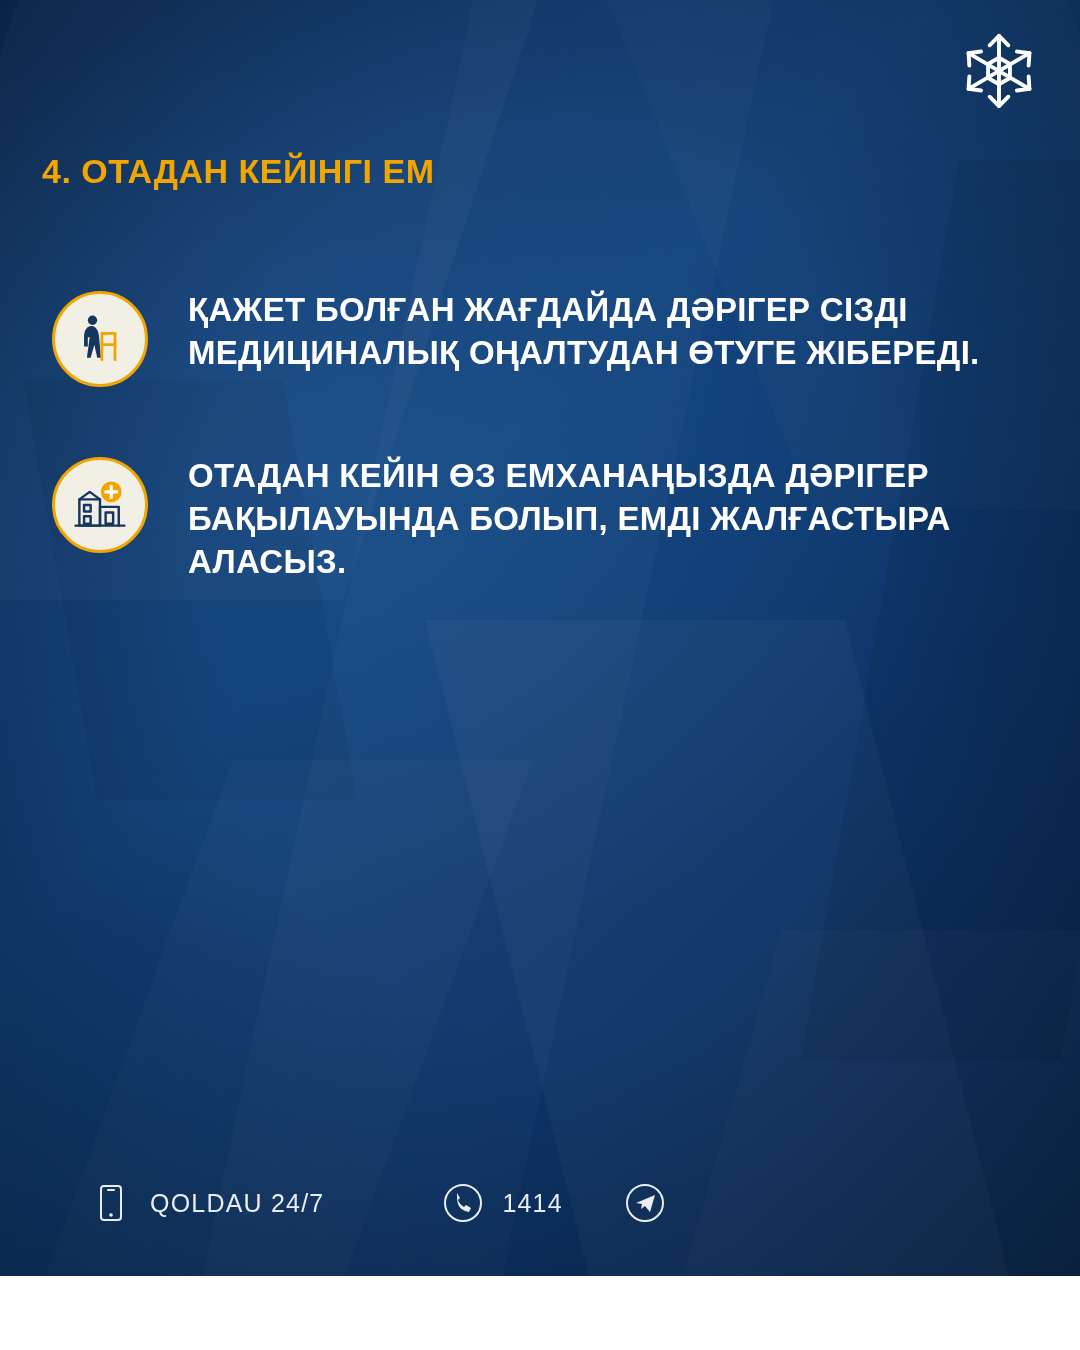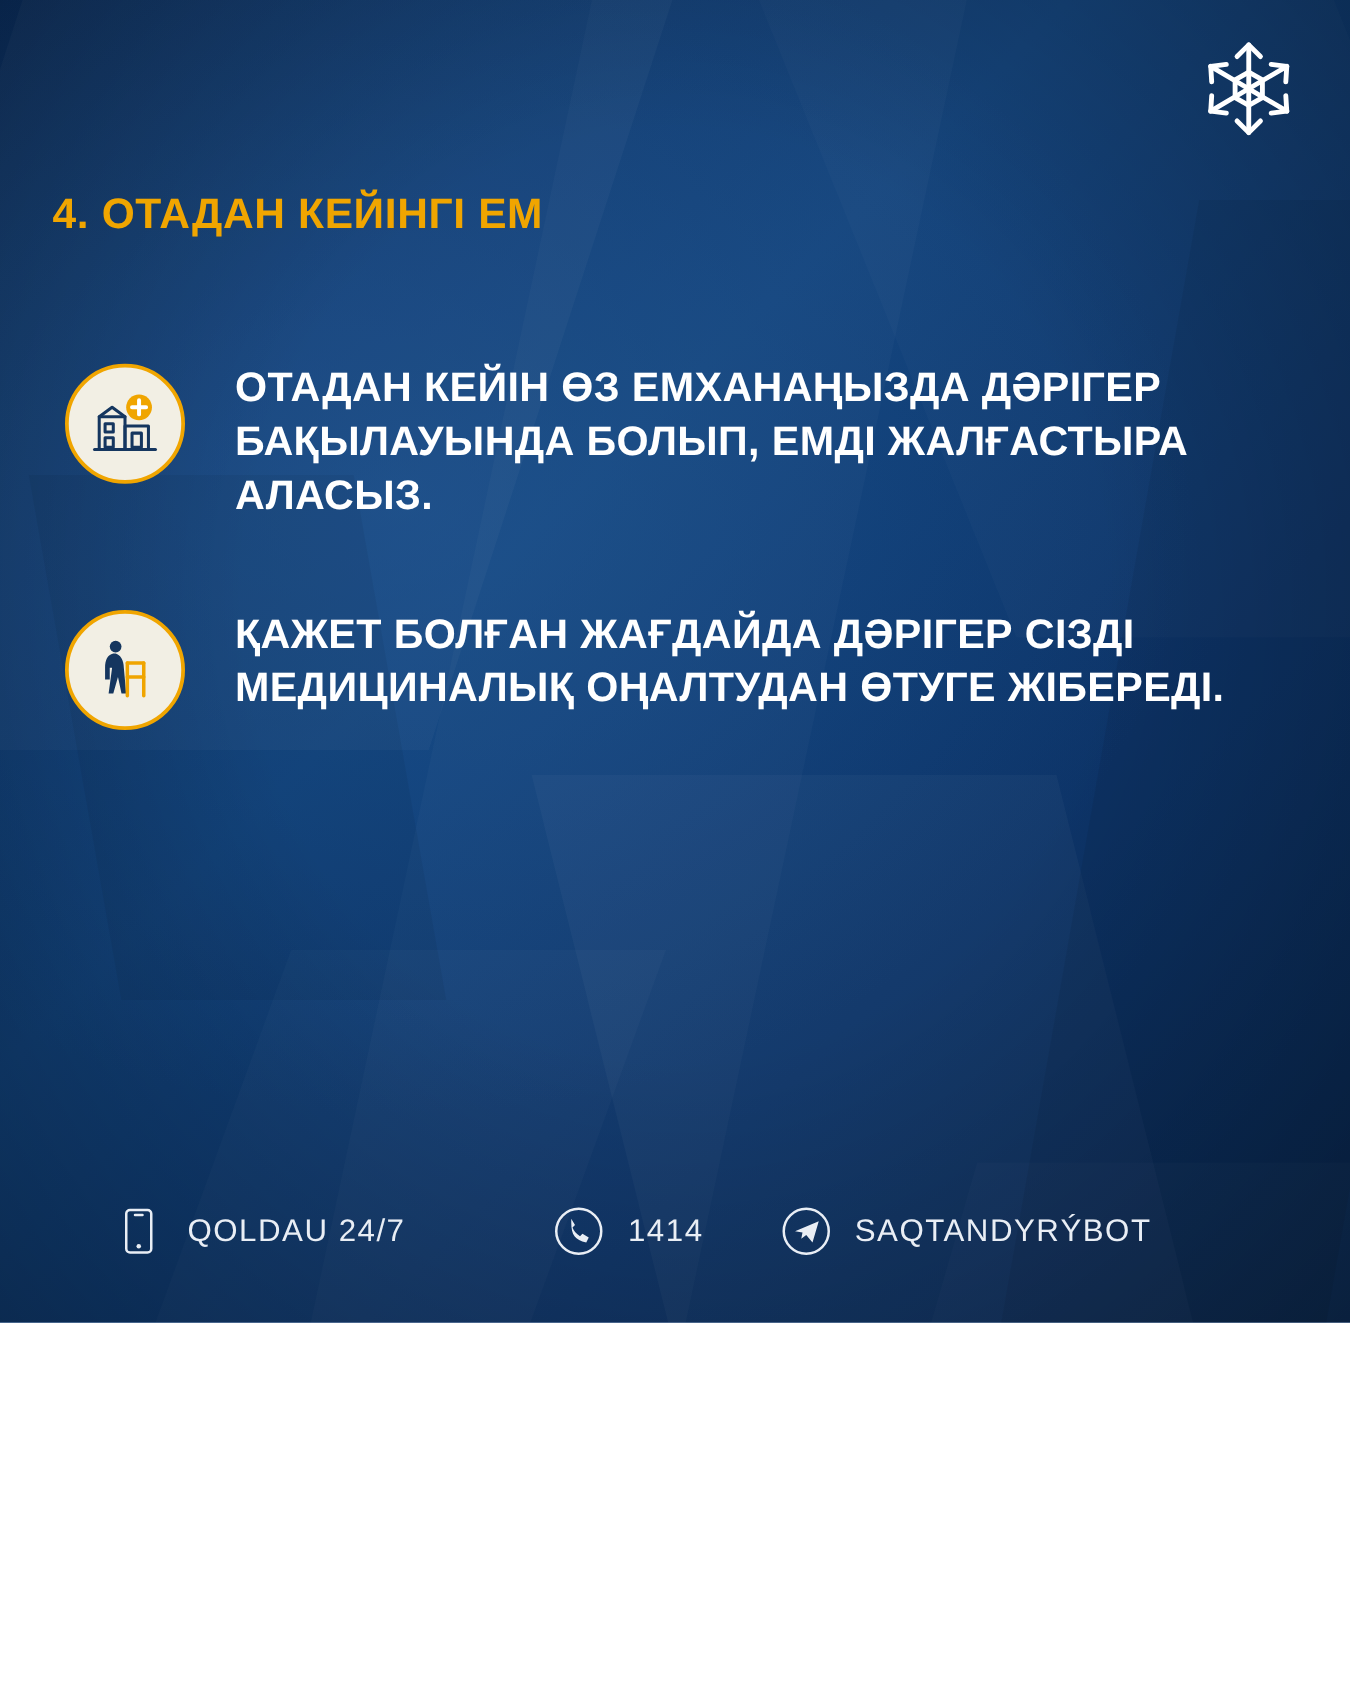--- a/index.html
+++ b/index.html
@@ -7,21 +7,21 @@
   html, body {
     width: 1080px;
     height: 1350px;
     font-family: "Liberation Sans", sans-serif;
     overflow: hidden;
   }
 
   .poster {
     position: relative;
     width: 1080px;
-    height: 1058px;
+    height: 1276px;
     background: #0e3a73;
     background-image:
       radial-gradient(ellipse 900px 700px at 30% 38%, rgba(30,86,150,0.55) 0%, rgba(14,58,115,0) 70%),
       linear-gradient(135deg, #0b2f60 0%, #114179 40%, #0d3468 70%, #0a2a55 100%);
     overflow: hidden;
   }
 
   
   .facet {
     position: absolute;
@@ -157,54 +157,54 @@
     </svg>
   </div>
 
   <div class="heading">4. ОТАДАН КЕЙІНГІ ЕМ</div>
 
   <div class="items">
 
     <div class="item">
       <div class="item-icon">
         <svg viewBox="0 0 64 64" width="60" height="60" aria-hidden="true">
+          <g fill="#15365f">
+            <circle cx="24" cy="12" r="5"></circle>
+            <path d="M22 18 C17 19 15 24 15 30 L15 40 L19 40 L19 30 L21 30 L18 52 L22 52 L26 38 L29 52 L33 52 L31 30 C31 24 28 19 24 18 Z"></path>
+          </g>
+          <g fill="none" stroke="#f0a500" stroke-width="3" stroke-linecap="round">
+            <path d="M34 26 L34 54"></path>
+            <path d="M48 26 L48 54"></path>
+            <path d="M34 26 L48 26"></path>
+            <path d="M34 38 L48 38"></path>
+          </g>
+        </svg>
+      </div>
+      <div class="item-text">ҚАЖЕТ БОЛҒАН ЖАҒДАЙДА ДӘРІГЕР СІЗДІ МЕДИЦИНАЛЫҚ ОҢАЛТУДАН ӨТУГЕ ЖІБЕРЕДІ.</div>
+    </div>
+
+    <div class="item">
+      <div class="item-icon">
+        <svg viewBox="0 0 64 64" width="60" height="60" aria-hidden="true">
           <g fill="none" stroke="#15365f" stroke-width="2.6" stroke-linejoin="round" stroke-linecap="round">
             <path d="M10 54 L10 26 L32 26 L32 54 Z"></path>
             <path d="M32 54 L32 34 L52 34 L52 54"></path>
             <path d="M6 54 L58 54"></path>
             <rect x="15" y="32" width="7" height="7"></rect>
             <rect x="15" y="44" width="7" height="8"></rect>
             <rect x="38" y="40" width="8" height="12"></rect>
             <path d="M10 26 L21 18 L32 26"></path>
           </g>
           <circle cx="44" cy="18" r="11" fill="#f0a500"></circle>
           <path d="M44 12 L44 24 M38 18 L50 18" stroke="#ffffff" stroke-width="3.4" stroke-linecap="round"></path>
         </svg>
       </div>
       <div class="item-text">ОТАДАН КЕЙІН ӨЗ ЕМХАНАҢЫЗДА ДӘРІГЕР БАҚЫЛАУЫНДА БОЛЫП, ЕМДІ ЖАЛҒАСТЫРА АЛАСЫЗ.</div>
     </div>
 
-    <div class="item">
-      <div class="item-icon">
-        <svg viewBox="0 0 64 64" width="60" height="60" aria-hidden="true">
-          <g fill="#15365f">
-            <circle cx="24" cy="12" r="5"></circle>
-            <path d="M22 18 C17 19 15 24 15 30 L15 40 L19 40 L19 30 L21 30 L18 52 L22 52 L26 38 L29 52 L33 52 L31 30 C31 24 28 19 24 18 Z"></path>
-          </g>
-          <g fill="none" stroke="#f0a500" stroke-width="3" stroke-linecap="round">
-            <path d="M34 26 L34 54"></path>
-            <path d="M48 26 L48 54"></path>
-            <path d="M34 26 L48 26"></path>
-            <path d="M34 38 L48 38"></path>
-          </g>
-        </svg>
-      </div>
-      <div class="item-text">ҚАЖЕТ БОЛҒАН ЖАҒДАЙДА ДӘРІГЕР СІЗДІ МЕДИЦИНАЛЫҚ ОҢАЛТУДАН ӨТУГЕ ЖІБЕРЕДІ.</div>
-    </div>
-
   </div>
 
   <div class="footer">
 
     <div class="foot-item support">
       <span class="glyph">
         <svg viewBox="0 0 32 42" width="42" height="42" aria-hidden="true">
           <rect x="6" y="4" width="20" height="34" rx="3" fill="none" stroke="#e9eef5" stroke-width="2"></rect>
           <path d="M13 8 L19 8" stroke="#e9eef5" stroke-width="2" stroke-linecap="round"></path>
           <circle cx="16" cy="33" r="1.8" fill="#e9eef5"></circle>
@@ -223,18 +223,17 @@
       <span>1414</span>
     </div>
 
     <div class="foot-item telegram">
       <span class="glyph">
         <svg viewBox="0 0 42 42" width="42" height="42" aria-hidden="true">
           <circle cx="21" cy="21" r="18" fill="none" stroke="#e9eef5" stroke-width="2"></circle>
           <path d="M12 21 L31 13 L26 30 L21 24 L17 27 L18 22 Z" fill="#e9eef5"></path>
         </svg>
       </span>
-      <span>SAQTANDYRÝBOT</span>
     </div>
 
   </div>
 
 </div>
 
 </body></html>

